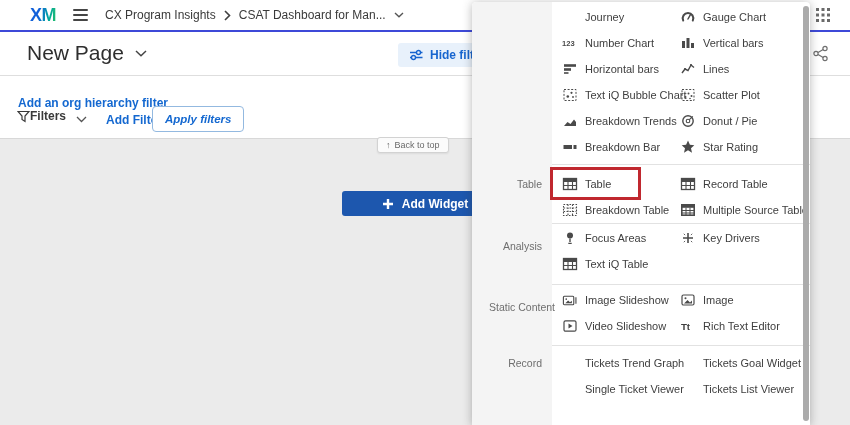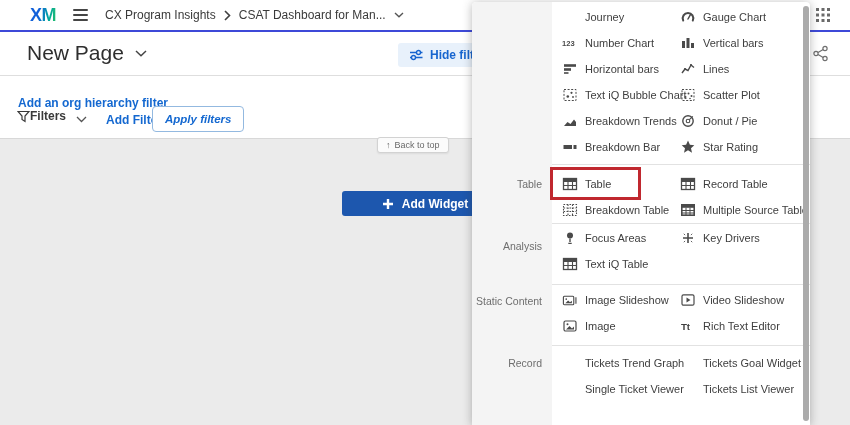--- a/index.html
+++ b/index.html
@@ -70,21 +70,21 @@
   .menu-section:nth-child(n+2)::before{content:"";position:absolute;left:80px;right:0;
            top:0;height:1px;background:#e2e2e2;}
   .menu-section:nth-child(2){padding-top:7px;padding-bottom:0;}
   .menu-section:nth-child(3){padding-top:2px;padding-bottom:7px;}
   .menu-section:nth-child(4){padding-top:3px;padding-bottom:6px;}
   .menu-section:nth-child(5){padding-top:5px;padding-bottom:0;}
   .section-label{position:absolute;left:0;width:70px;text-align:right;line-height:26px;
                  top:2px;font-size:10.5px;color:#6e6e6e;}
   .menu-section:nth-child(2) .section-label{top:7px;}
   .menu-section:nth-child(3) .section-label{top:10px;}
-  .menu-section:nth-child(4) .section-label{top:4px;}
+  .menu-section:nth-child(4) .section-label{top:10px;padding-left:13px;}
   .menu-section:nth-child(5) .section-label{top:5px;}
   .items-grid{display:grid;grid-template-columns:118px auto;grid-auto-rows:26px;}
   .w-item{display:flex;align-items:center;gap:7px;padding-left:10px;position:relative;
           cursor:pointer;}
   .w-icon{flex:0 0 16px;width:16px;height:16px;display:flex;align-items:flex-start;
           justify-content:center;}
   .w-label{font-size:11px;color:#3e3e3e;white-space:nowrap;}
   .hl-box{position:absolute;left:-2px;top:-4px;width:91px;height:33px;
           border:3px solid #c0282f;box-sizing:border-box;pointer-events:none;}
   .panel-scrollbar{position:absolute;right:1px;top:3px;bottom:3px;width:6px;}
@@ -396,35 +396,35 @@
                   <path d="M14.8 5 V12" stroke="#4a4a4a" stroke-width="1.2"></path>
                   <circle cx="4.5" cy="7" r="0.9" fill="#4a4a4a"></circle>
                   <path d="M3.5 11.5 L6.5 8.5 8.5 10.5 10.5 8.8 10.5 11.5 Z" fill="#4a4a4a"></path>
                 </svg>
               </span>
               <span class="w-label">Image Slideshow</span>
             </div>
             <div class="w-item">
               <span class="w-icon">
                 <svg width="16" height="16" viewBox="0 0 16 16">
-                  <rect x="2" y="2.8" width="12" height="10.4" rx="1.5" fill="none" stroke="#4a4a4a" stroke-width="1.2"></rect>
-                  <path d="M6.5 5.5 L10.5 8 6.5 10.5 Z" fill="#4a4a4a"></path>
-                </svg>
-              </span>
-              <span class="w-label">Video Slideshow</span>
-            </div>
-            <div class="w-item">
-              <span class="w-icon">
-                <svg width="16" height="16" viewBox="0 0 16 16">
                   <rect x="2" y="3" width="12" height="10" rx="1.5" fill="none" stroke="#4a4a4a" stroke-width="1.2"></rect>
                   <circle cx="5.5" cy="6.3" r="1" fill="#4a4a4a"></circle>
                   <path d="M4 11.5 L7.5 8 10 10.5 12 8.5 12 11.5 Z" fill="#4a4a4a"></path>
                 </svg>
               </span>
               <span class="w-label">Image</span>
+            </div>
+            <div class="w-item">
+              <span class="w-icon">
+                <svg width="16" height="16" viewBox="0 0 16 16">
+                  <rect x="2" y="2.8" width="12" height="10.4" rx="1.5" fill="none" stroke="#4a4a4a" stroke-width="1.2"></rect>
+                  <path d="M6.5 5.5 L10.5 8 6.5 10.5 Z" fill="#4a4a4a"></path>
+                </svg>
+              </span>
+              <span class="w-label">Video Slideshow</span>
             </div>
             <div class="w-item">
               <span class="w-icon">
                 <svg width="18" height="16" viewBox="0 0 18 16">
                   <text x="1" y="12" font-family="Liberation Sans,sans-serif" font-size="11" font-weight="bold" fill="#3f3f3f">Tt</text>
                 </svg>
               </span>
               <span class="w-label">Rich Text Editor</span>
             </div>
           </div>

